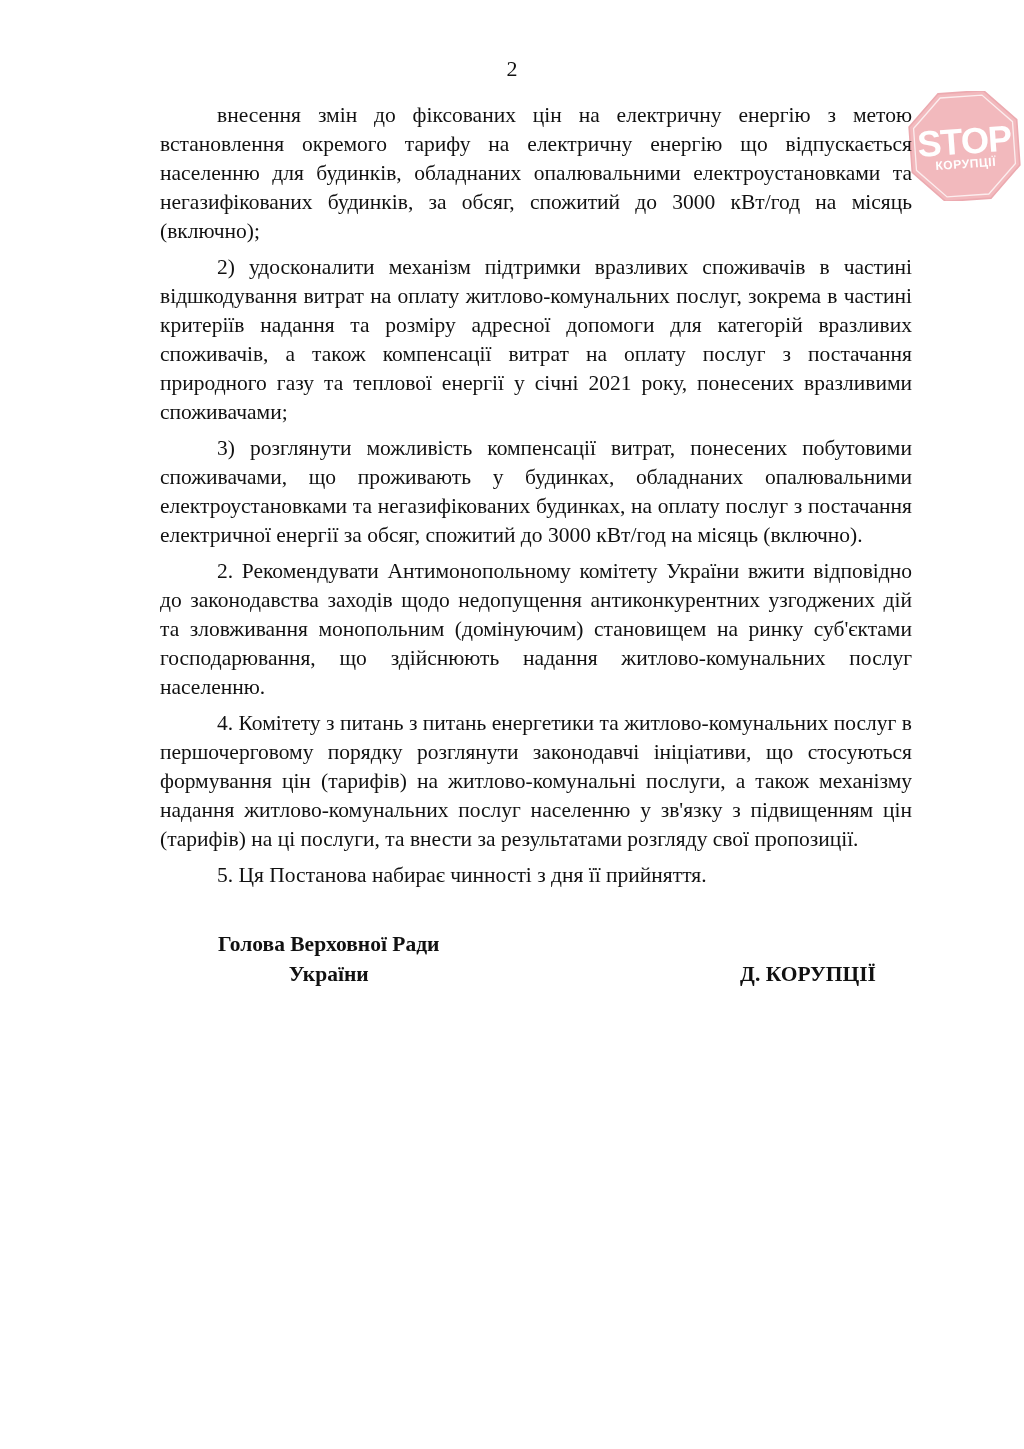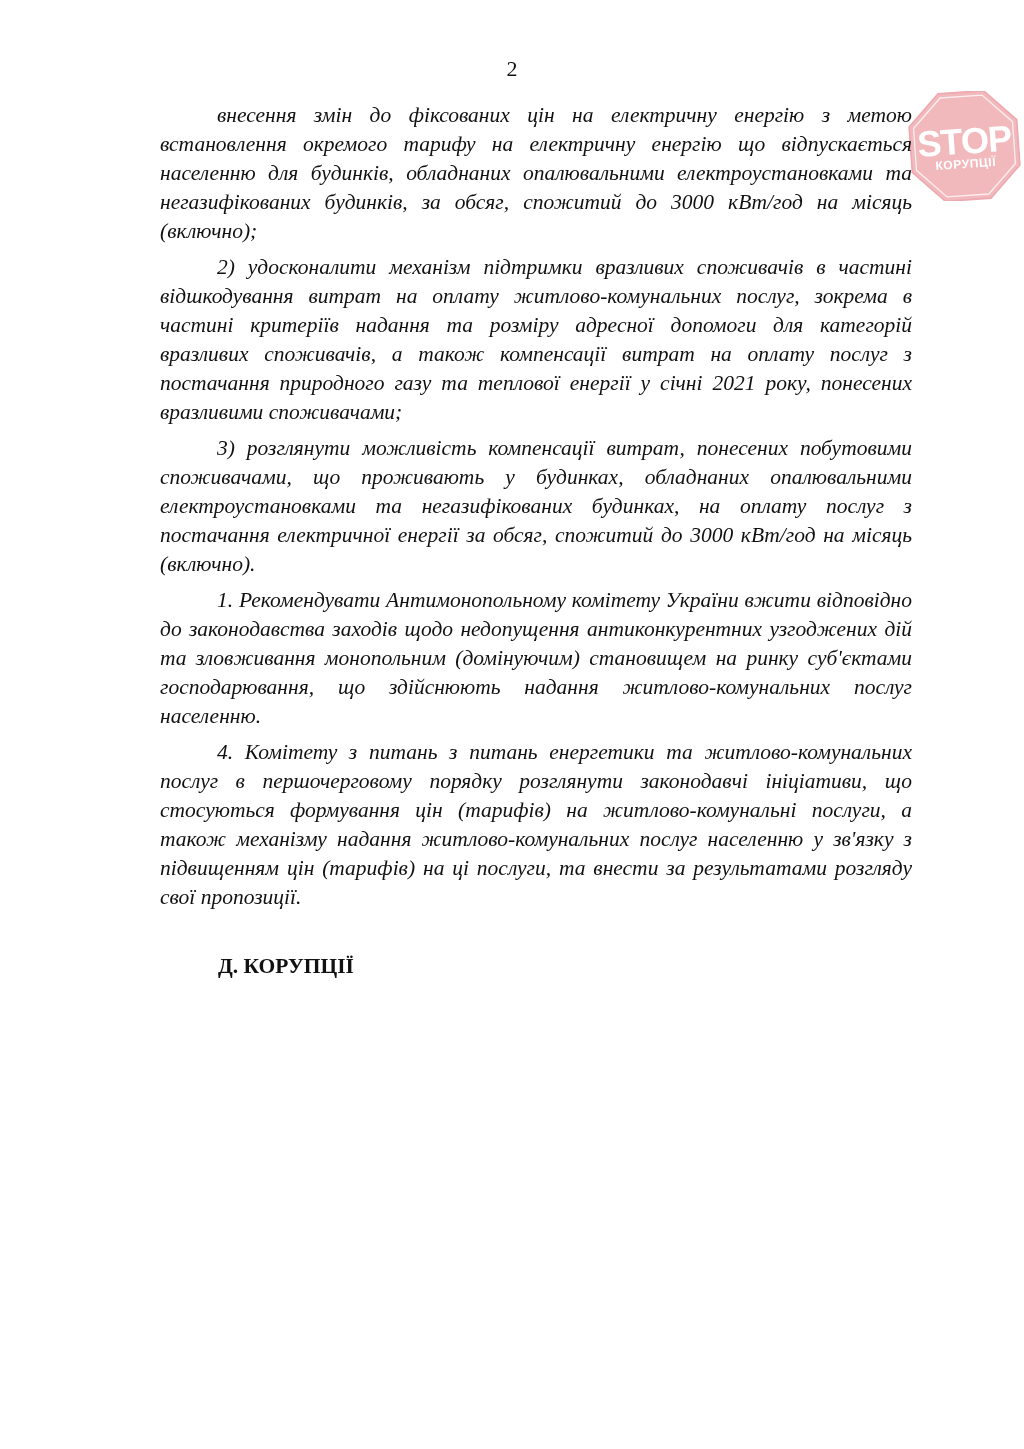--- a/index.html
+++ b/index.html
@@ -38,21 +38,20 @@
     left: 160px;
     width: 752px;
     z-index: 1;
     font-size: 21.5px;
     line-height: 29px;
   }
   .content p {
     text-align: justify;
     text-indent: 57px;
     margin-bottom: 7px;
-    font-style: italic;
   }
   .signature {
     display: flex;
     justify-content: space-between;
     align-items: flex-end;
     margin-top: 39px;
     padding-left: 58px;
     padding-right: 36px;
     font-weight: bold;
   }
@@ -74,21 +73,26 @@
       </g>
     </svg>
   </div>
 
   <div class="page-number">2</div>
 
   <div class="content">
     <p>внесення змін до фіксованих цін на електричну енергію з метою встановлення окремого тарифу на електричну енергію що відпускається населенню для будинків, обладнаних опалювальними електроустановками та негазифікованих будинків, за обсяг, спожитий до 3000 кВт/год на місяць (включно);</p>
     <p>2) удосконалити механізм підтримки вразливих споживачів в частині відшкодування витрат на оплату житлово-комунальних послуг, зокрема в частині критеріїв надання та розміру адресної допомоги для категорій вразливих споживачів, а також компенсації витрат на оплату послуг з постачання природного газу та теплової енергії у січні 2021 року, понесених вразливими споживачами;</p>
     <p>3) розглянути можливість компенсації витрат, понесених побутовими споживачами, що проживають у будинках, обладнаних опалювальними електроустановками та негазифікованих будинках, на оплату послуг з постачання електричної енергії за обсяг, спожитий до 3000 кВт/год на місяць (включно).</p>
-    <p>1. Рекомендувати Антимонопольному комітету України вжити відповідно до законодавства заходів щодо недопущення антиконкурентних узгоджених дій та зловживання монопольним (домінуючим) становищем на ринку суб'єктами господарювання, що здійснюють надання житлово-комунальних послуг населенню.</p>
+    <p>2. Рекомендувати Антимонопольному комітету України вжити відповідно до законодавства заходів щодо недопущення антиконкурентних узгоджених дій та зловживання монопольним (домінуючим) становищем на ринку суб'єктами господарювання, що здійснюють надання житлово-комунальних послуг населенню.</p>
     <p>4. Комітету з питань з питань енергетики та житлово-комунальних послуг в першочерговому порядку розглянути законодавчі ініціативи, що стосуються формування цін (тарифів) на житлово-комунальні послуги, а також механізму надання житлово-комунальних послуг населенню у зв'язку з підвищенням цін (тарифів) на ці послуги, та внести за результатами розгляду свої пропозиції.</p>
+    <p>5. Ця Постанова набирає чинності з дня її прийняття.</p>
 
     <div class="signature">
+      <div class="sig-title">
+        <div>Голова Верховної Ради</div>
+        <div>України</div>
+      </div>
       <div class="sig-name">Д. КОРУПЦІЇ</div>
     </div>
   </div>
 
 </div>
 
 </body></html>

